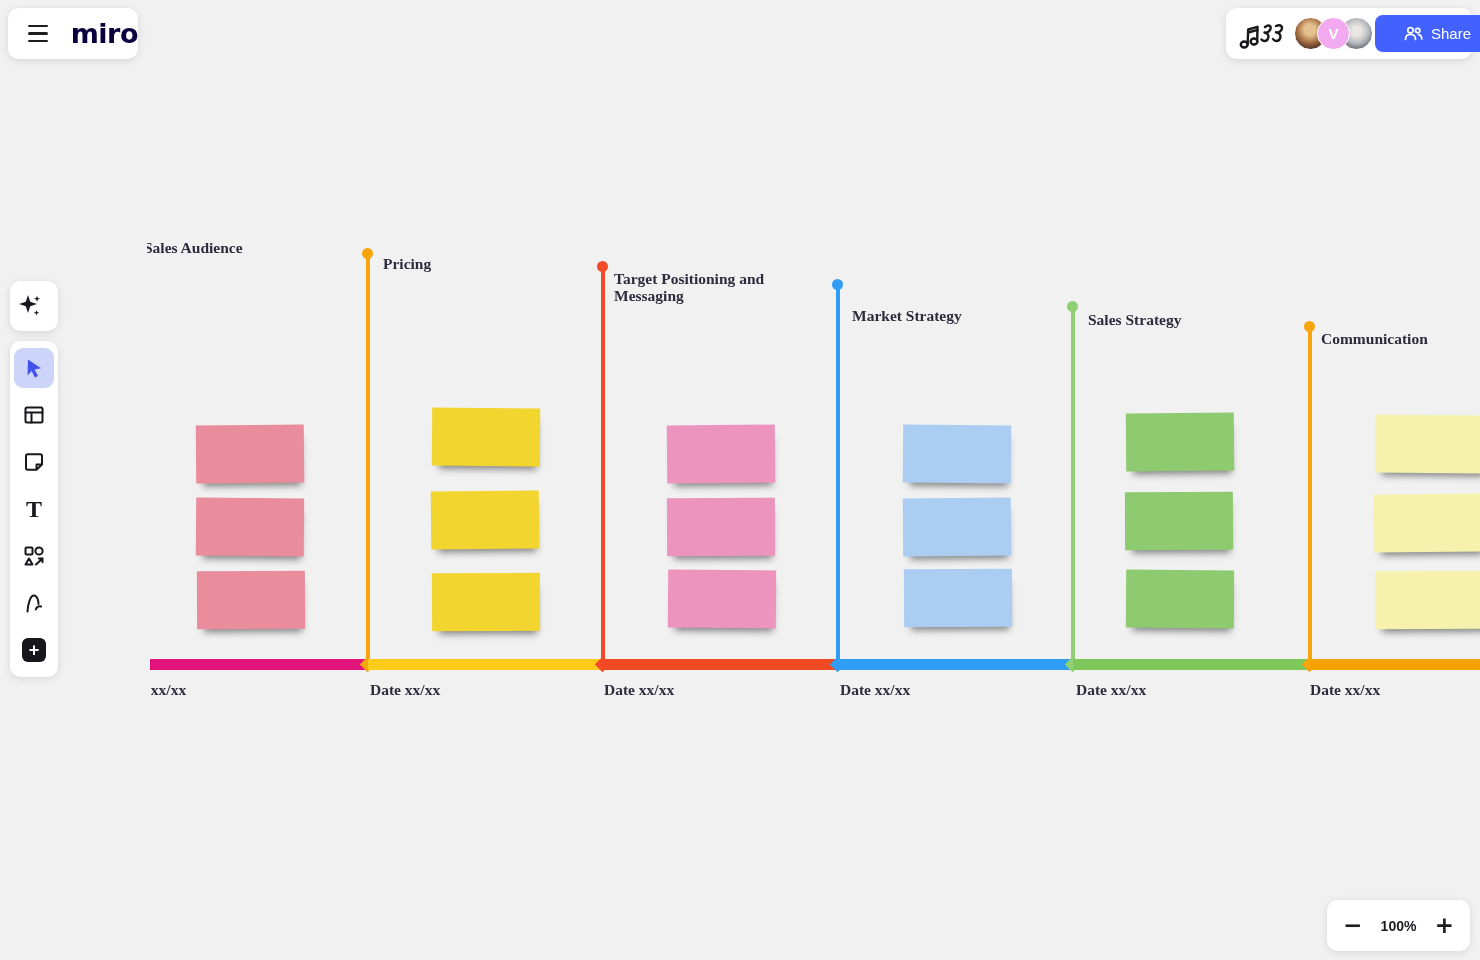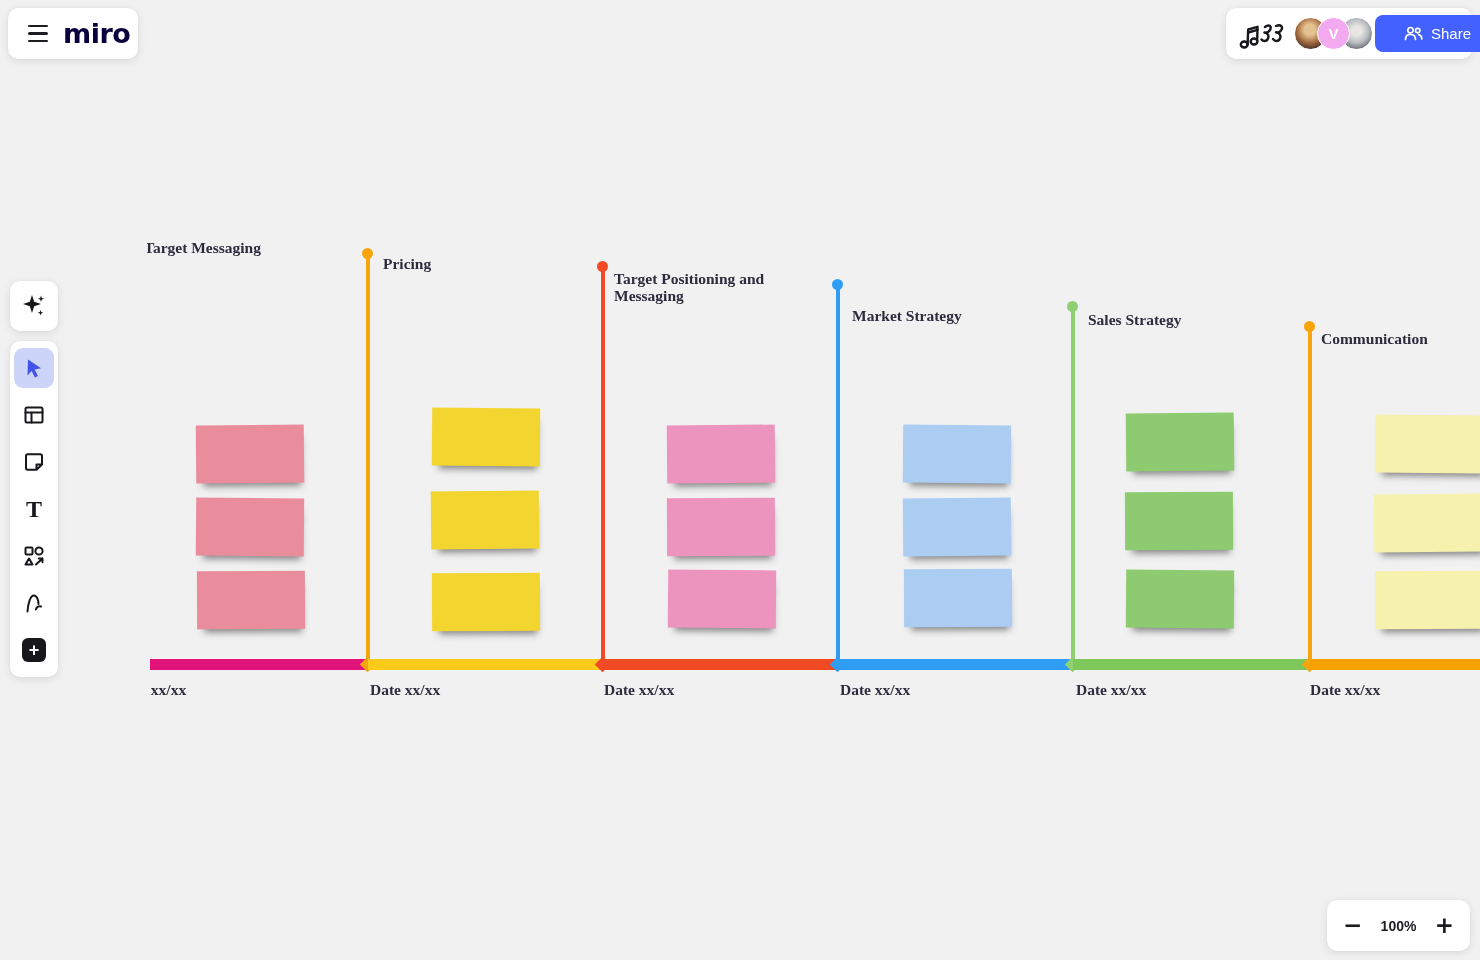--- a/index.html
+++ b/index.html
@@ -4,20 +4,21 @@
 <style>
   html,body{margin:0;padding:0}
   body{
     width:1480px;height:960px;position:relative;overflow:hidden;
     background:#f1f1f2;
     font-family:"Liberation Sans",sans-serif;
   }
   .card{
     position:absolute;background:#fff;border-radius:10px;
     box-shadow:0 2px 8px rgba(0,0,0,.10),0 0 1px rgba(0,0,0,.08);
+    justify-content:space-between;
   }
 
   
   .tl-card{left:8px;top:8px;width:130px;height:51px;display:flex;align-items:center;gap:15px;padding:0 0 0 20px;box-sizing:border-box}
   .hamburger{display:flex;flex-direction:column;gap:5px;width:20px;cursor:pointer}
   .hamburger span{display:block;height:2.6px;background:#1c1c21;border-radius:2px}
   .logo{font-family:"DejaVu Sans",sans-serif;font-weight:700;font-size:27px;color:#09003d;letter-spacing:-.5px;line-height:1}
 
   
   .tr-card{left:1226px;top:8px;width:246px;height:51px;display:flex;align-items:center;padding:0 7px 0 12px;box-sizing:border-box}
@@ -59,21 +60,21 @@
   .zoom-level{font-size:14px;font-weight:700;color:#1c1c21;cursor:pointer}
 
   svg .stk{fill:none;stroke:#17171c;stroke-width:2;stroke-linecap:round;stroke-linejoin:round}
 </style>
 </head>
 <body>
 
 <div class="board">
 
   <div>
-    <div class="phase-label" style="left:144px;top:240px">Target Messaging</div>
+    <div class="phase-label" style="left:144px;top:240px">Sales Audience</div>
     <div class="note r1" style="left: 196px; top: 425px; background: rgb(233, 141, 157);"></div>
     <div class="note r2" style="left: 196px; top: 498px; background: rgb(233, 141, 157);"></div>
     <div class="note r3" style="left: 197px; top: 571px; background: rgb(233, 141, 157);"></div>
     <div class="bar-seg" style="left: 150px; width: 218px; background: rgb(224, 19, 122);"></div>
     <div class="date-label" style="left:116px">Date xx/xx</div>
   </div>
 
   <div>
     <div class="vline" style="left: 366px; top: 253px; height: 406px; background: rgb(247, 164, 13);"></div>
     <div class="vdot" style="left: 362px; top: 248px; background: rgb(247, 164, 13);"></div>

